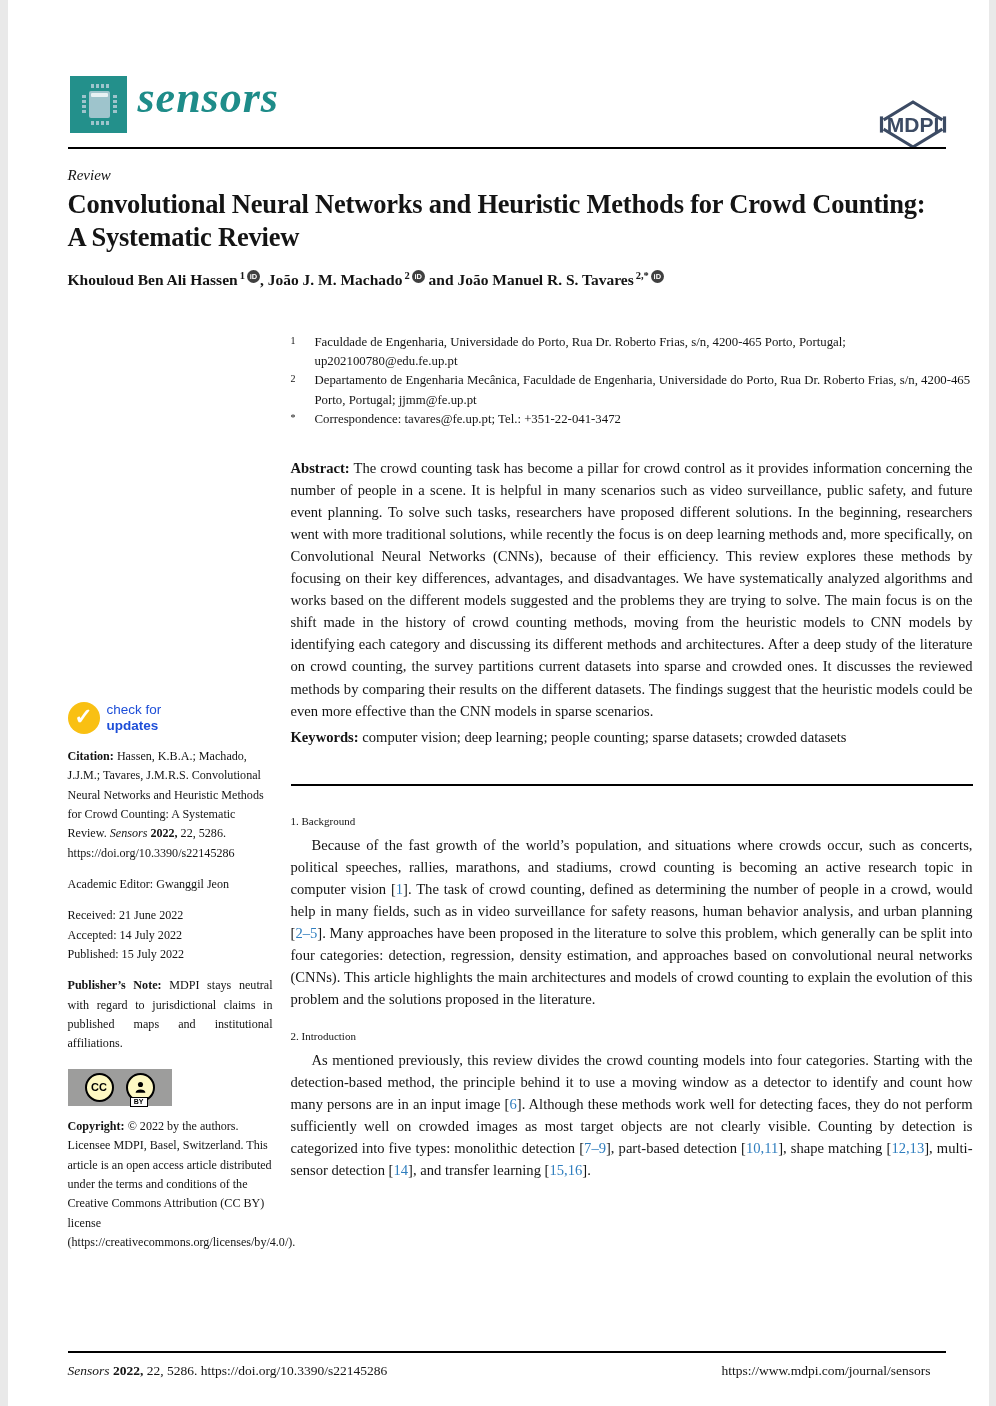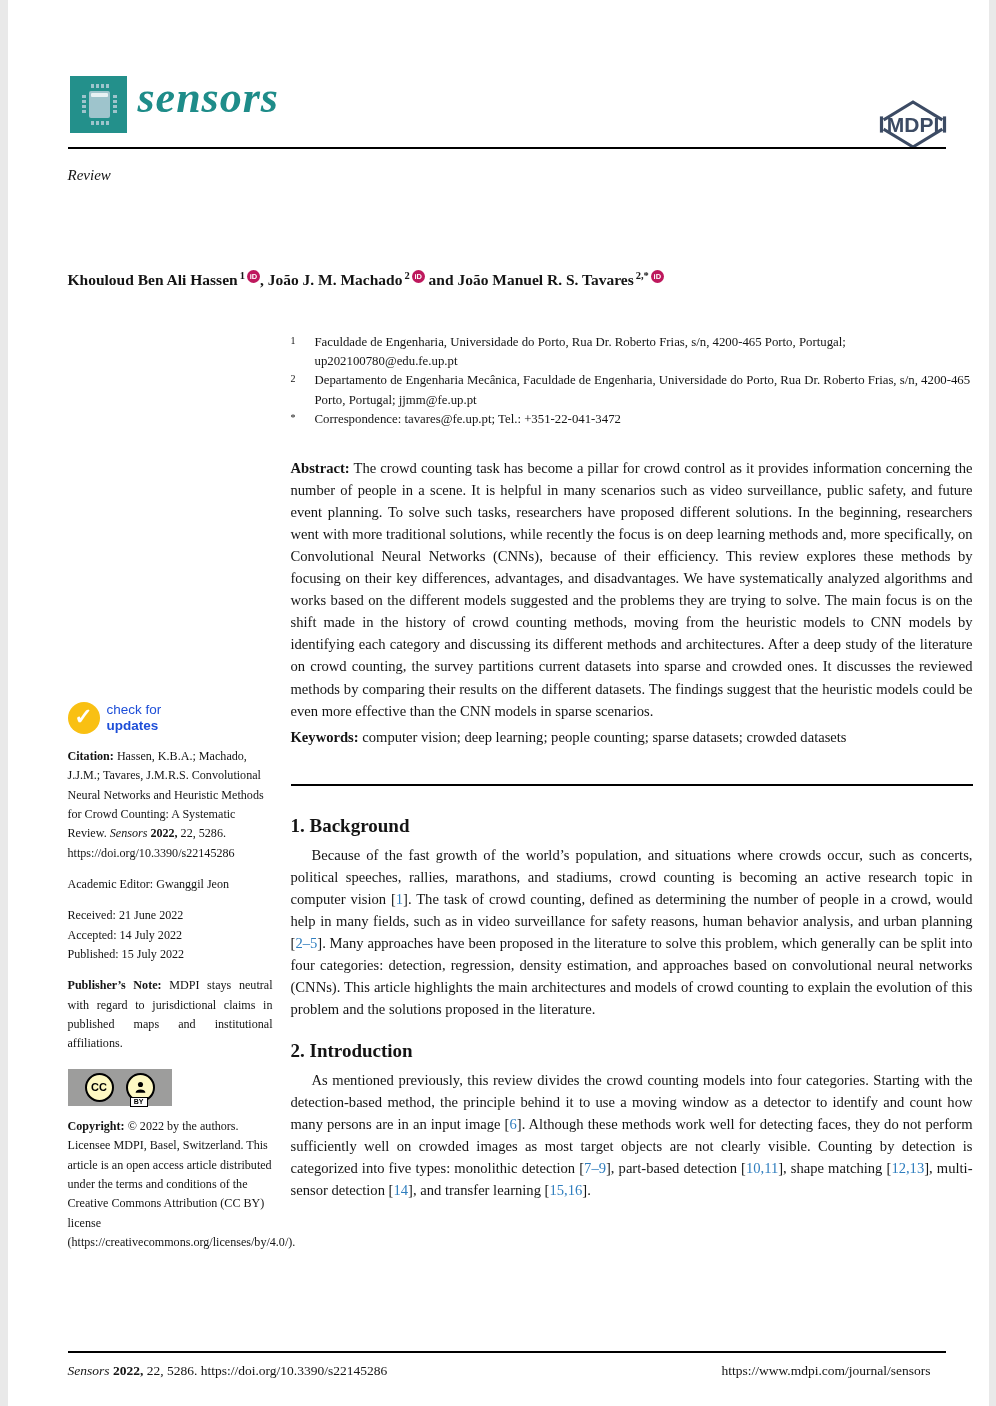--- a/index.html
+++ b/index.html
@@ -21,35 +21,35 @@
   
   .article-type { position:absolute; left:60px; top:167px; font-style:italic; font-size:15px; }
   .page-title {
     position:absolute; left:60px; top:188px; width:870px;
     font-size:26.5px; font-weight:bold; line-height:1.25; letter-spacing:-0.2px;
   }
   .authors { position:absolute; left:60px; top:270px; width:870px; font-size:15.5px; font-weight:bold; }
   .authors .asup { font-size:10.5px; vertical-align:super; margin-left:2px; }
   .orcid-icon {
     display:inline-block; width:13px; height:13px; border-radius:50%;
-    background:#be185d; color:#fff; font-size:7.5px; font-weight:bold;
+    background:#404040; color:#fff; font-size:7.5px; font-weight:bold;
     text-align:center; line-height:13px; vertical-align:super;
     font-family:"Liberation Sans", sans-serif; margin-left:2px;
   }
 
   
   .main-col { position:absolute; left:283px; top:333px; width:682px; }
   .affil { display:flex; font-size:12.8px; line-height:1.5; }
   .affil .marker { width:24px; flex:none; }
   .affil .marker span { font-size:10px; vertical-align:super; }
   .affil .atext { flex:1; }
   .abstract { margin-top:25px; font-size:14.6px; line-height:1.51; text-align:justify; }
   .keywords { margin-top:4px; font-size:14.6px; line-height:1.51; text-align:justify; }
   .body-rule { margin-top:36px; height:2px; background:#000; }
-  .section-heading { margin-top:29px; font-size:19px; font-weight:bold; }
+  .section-heading { margin-top:29px; font-size:11px; font-weight:normal; }
   .para { margin-top:7px; font-size:14.6px; line-height:1.51; text-align:justify; text-indent:21px; }
   .ref { color:#2E7DBE; }
 
   
   .sidebar {
     position:absolute; left:60px; top:702px; width:205px;
     font-size:12.1px; line-height:1.6;
   }
   .check-updates { display:flex; align-items:center; gap:7px; margin-bottom:13px; cursor:pointer; }
   .cu-circle {
@@ -119,20 +119,21 @@
         <path d="M13 32 L41 49 L69 32"></path>
         <path d="M9.5 20 L9.5 33"></path>
         <path d="M72.5 20 L72.5 33"></path>
       </g>
       <text x="41" y="34" text-anchor="middle" font-family="Liberation Sans, sans-serif" font-size="21" font-weight="bold" fill="#3C4B64">MDPI</text>
     </svg>
   </div>
   <div class="header-rule"></div>
 
   <div class="article-type">Review</div>
+  <h1 class="page-title" style="margin:0;">Convolutional Neural Networks and Heuristic Methods for Crowd Counting: A Systematic Review</h1>
   <div class="authors"><span>Khouloud Ben Ali Hassen</span><span class="asup">1</span><span class="orcid-icon">iD</span><span>, </span><span>João J. M. Machado</span><span class="asup">2</span><span class="orcid-icon">iD</span><span> and </span><span>João Manuel R. S. Tavares</span><span class="asup">2,*</span><span class="orcid-icon">iD</span></div>
 
   <div class="main-col">
     <div class="affil">
       <div class="marker"><span>1</span></div>
       <div class="atext">Faculdade de Engenharia, Universidade do Porto, Rua Dr. Roberto Frias, s/n, 4200-465 Porto, Portugal; up202100780@edu.fe.up.pt</div>
     </div>
     <div class="affil">
       <div class="marker"><span>2</span></div>
       <div class="atext">Departamento de Engenharia Mecânica, Faculdade de Engenharia, Universidade do Porto, Rua Dr. Roberto Frias, s/n, 4200-465 Porto, Portugal; jjmm@fe.up.pt</div>

